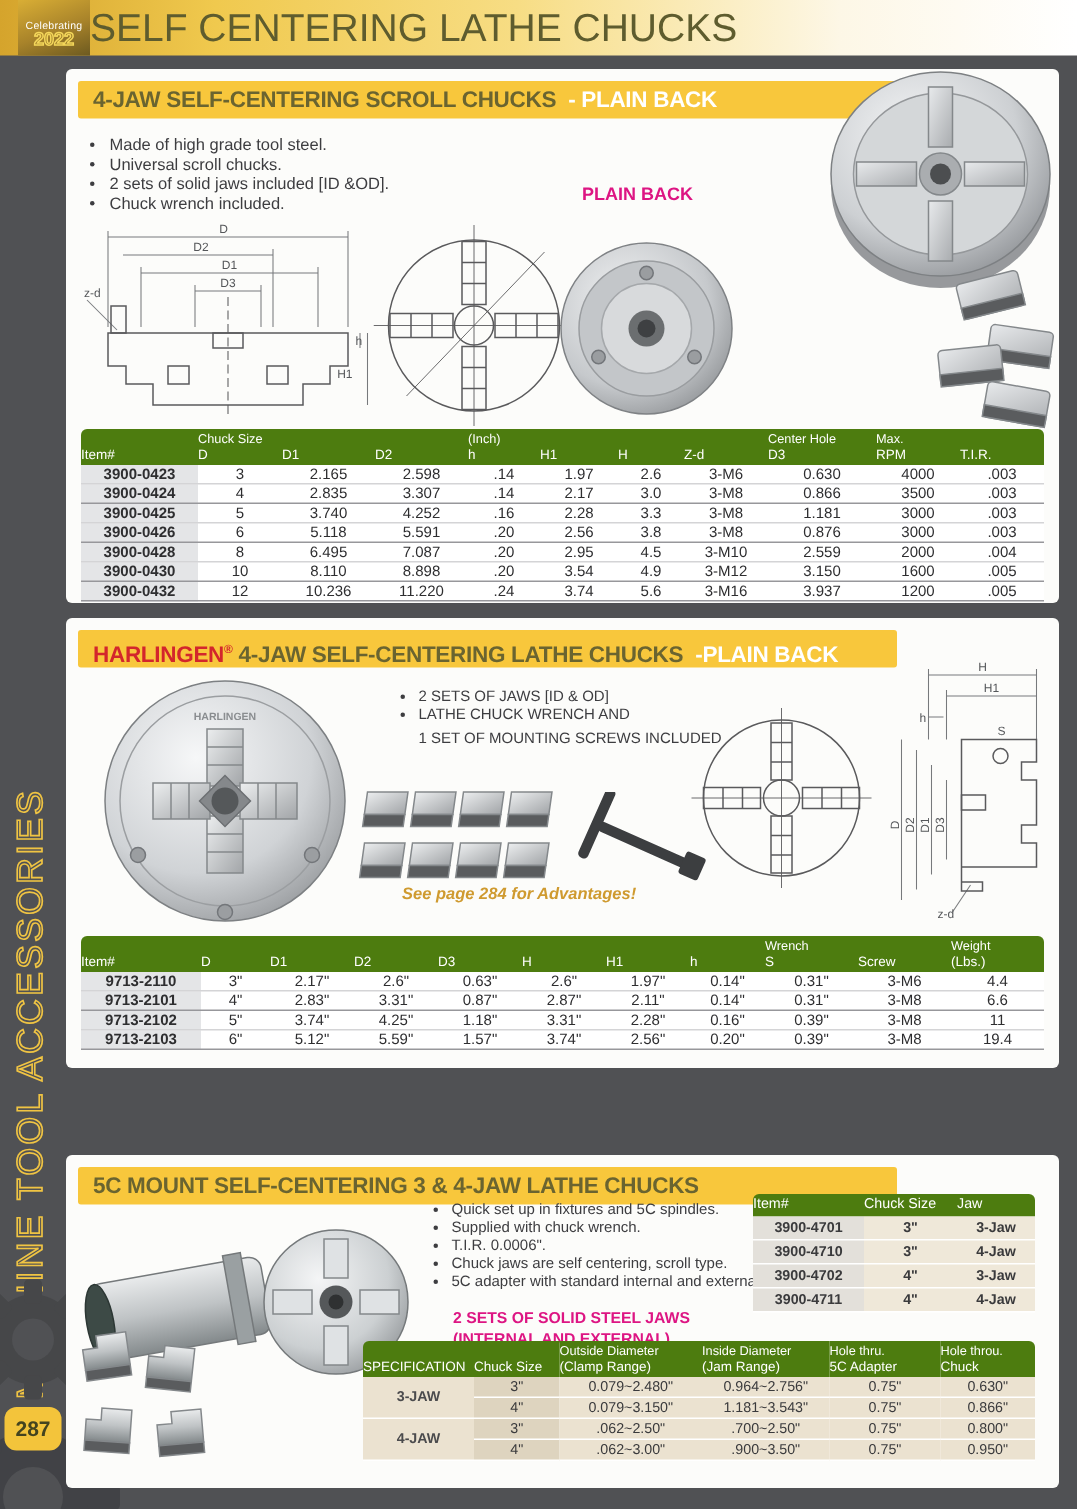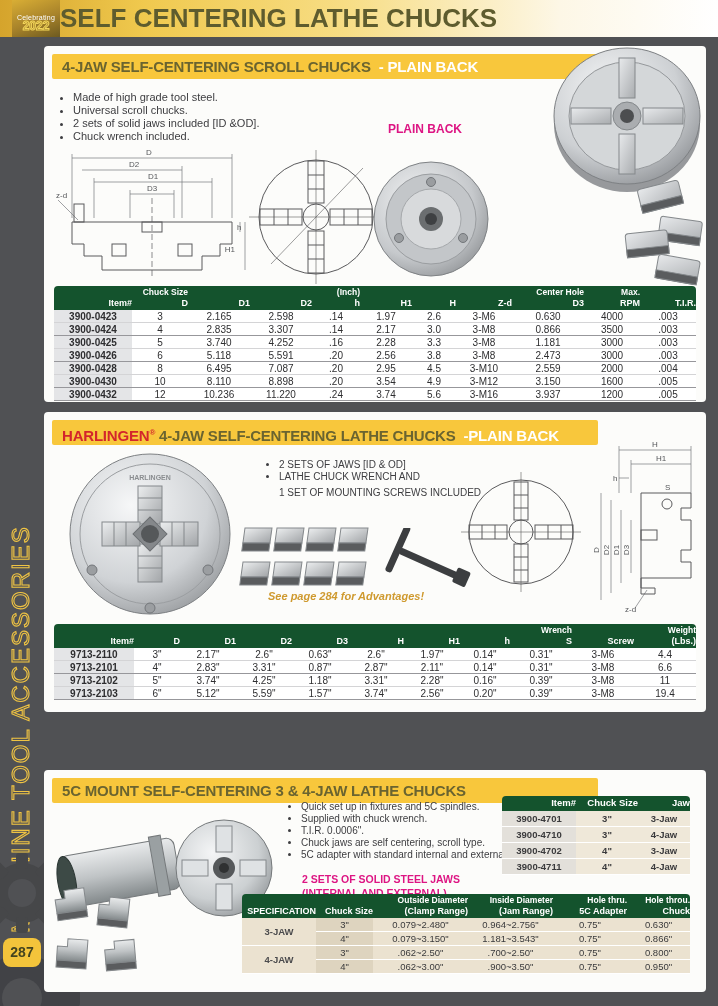--- a/index.html
+++ b/index.html
@@ -6,21 +6,21 @@
   .page{position:relative;width:718px;height:1006px;background:#505154;overflow:hidden;
         font-family:"Liberation Sans", sans-serif;}
   
   .header{position:absolute;left:0;top:0;width:718px;height:37px;
           background:linear-gradient(to right,#d5a42c 0%,#f0c94e 20%,#f7dd84 48%,#fdf7e6 78%,#ffffff 100%);}
   .logo{position:absolute;left:12px;top:0;width:48px;height:37px;
         background:linear-gradient(160deg,#d9ae35 0%,#a8832a 55%,#6d5a20 100%);
         color:#fff;text-align:center;overflow:hidden;}
   .logo .l1{font-size:7px;margin-top:14px;letter-spacing:0.2px;}
   .logo .l2{font-size:12px;font-weight:bold;color:transparent;-webkit-text-stroke:1px #f3d65a;line-height:10px;}
-  .header-title{position:absolute;left:60px;top:3px;margin:0;font-size:26px;font-weight:bold;
+  .header-title{position:absolute;left:60px;top:3px;margin:0;font-size:26px;font-weight:normal;
                 color:#5e5c2e;letter-spacing:0px;}
   
   .sidebar-text{position:absolute;left:7px;top:383px;height:550px;
                 writing-mode:vertical-rl;transform:rotate(180deg);
                 font-size:24px;font-weight:400;letter-spacing:2px;
                 color:transparent;-webkit-text-stroke:1.1px #f0c443;white-space:nowrap;}
   .page-badge{position:absolute;left:3px;top:938px;width:38px;height:29px;border-radius:8px;
               background:#f3c43b;color:#44441f;font-size:14px;font-weight:bold;
               text-align:center;line-height:29px;}
   .gear{position:absolute;}
@@ -39,22 +39,22 @@
   .bullets li{margin:1px 0;}
   .b1{left:14px;top:44px;font-size:11px;width:320px;}
   .b2{left:220px;top:46px;font-size:10px;width:260px;}
   .b2-cont{position:absolute;left:235px;top:75px;font-size:10px;color:#3d3d40;}
   .b3{left:242px;top:30px;font-size:10px;width:275px;}
   .plain-back-label{position:absolute;left:344px;top:76px;font-size:12px;font-weight:bold;color:#dd1583;}
   .gold-note{position:absolute;left:224px;top:178px;font-size:11px;font-weight:bold;font-style:italic;color:#cf9a2f;}
   .magenta-note{position:absolute;left:258px;top:102px;font-size:10.5px;font-weight:bold;color:#dd1583;line-height:14px;}
   
   table{border-collapse:collapse;table-layout:fixed;position:absolute;}
-  thead th{background:#14532d;color:#ffffff;font-size:9px;font-weight:bold;
-           vertical-align:bottom;padding:2px 0 2px 0;line-height:1.15;text-align:right;}
+  thead th{background:#4d7c0f;color:#ffffff;font-size:9px;font-weight:normal;
+           vertical-align:bottom;padding:2px 0 2px 0;line-height:1.15;text-align:left;}
   thead th:first-child{border-radius:4px 0 0 0;}
   thead th:last-child{border-radius:0 4px 0 0;}
   th .h-top{font-size:8.5px;}
   td{font-size:10px;color:#2e2e30;text-align:center;height:12px;padding:0;}
   .t1{left:10px;top:240px;width:642px;}
   .t2{left:10px;top:212px;width:642px;}
   .t1 td,.t2 td{border-bottom:1px solid #d4d4d6;background:#ffffff;}
   .t1 td.c0,.t2 td.c0{background:#e4e5e7;font-weight:bold;}
   .t1 tbody tr:nth-child(even) td,.t2 tbody tr:nth-child(even) td,
   .t1 tbody tr:last-child td,.t2 tbody tr:last-child td{border-bottom:1.5px solid #97979b;}
@@ -348,21 +348,21 @@
           </tr>
           <tr>
             <td class="c0">3900-0426</td>
             <td>6</td>
             <td>5.118</td>
             <td>5.591</td>
             <td>.20</td>
             <td>2.56</td>
             <td>3.8</td>
             <td>3-M8</td>
-            <td>2.473</td>
+            <td>0.876</td>
             <td>3000</td>
             <td>.003</td>
           </tr>
           <tr>
             <td class="c0">3900-0428</td>
             <td>8</td>
             <td>6.495</td>
             <td>7.087</td>
             <td>.20</td>
             <td>2.95</td>

